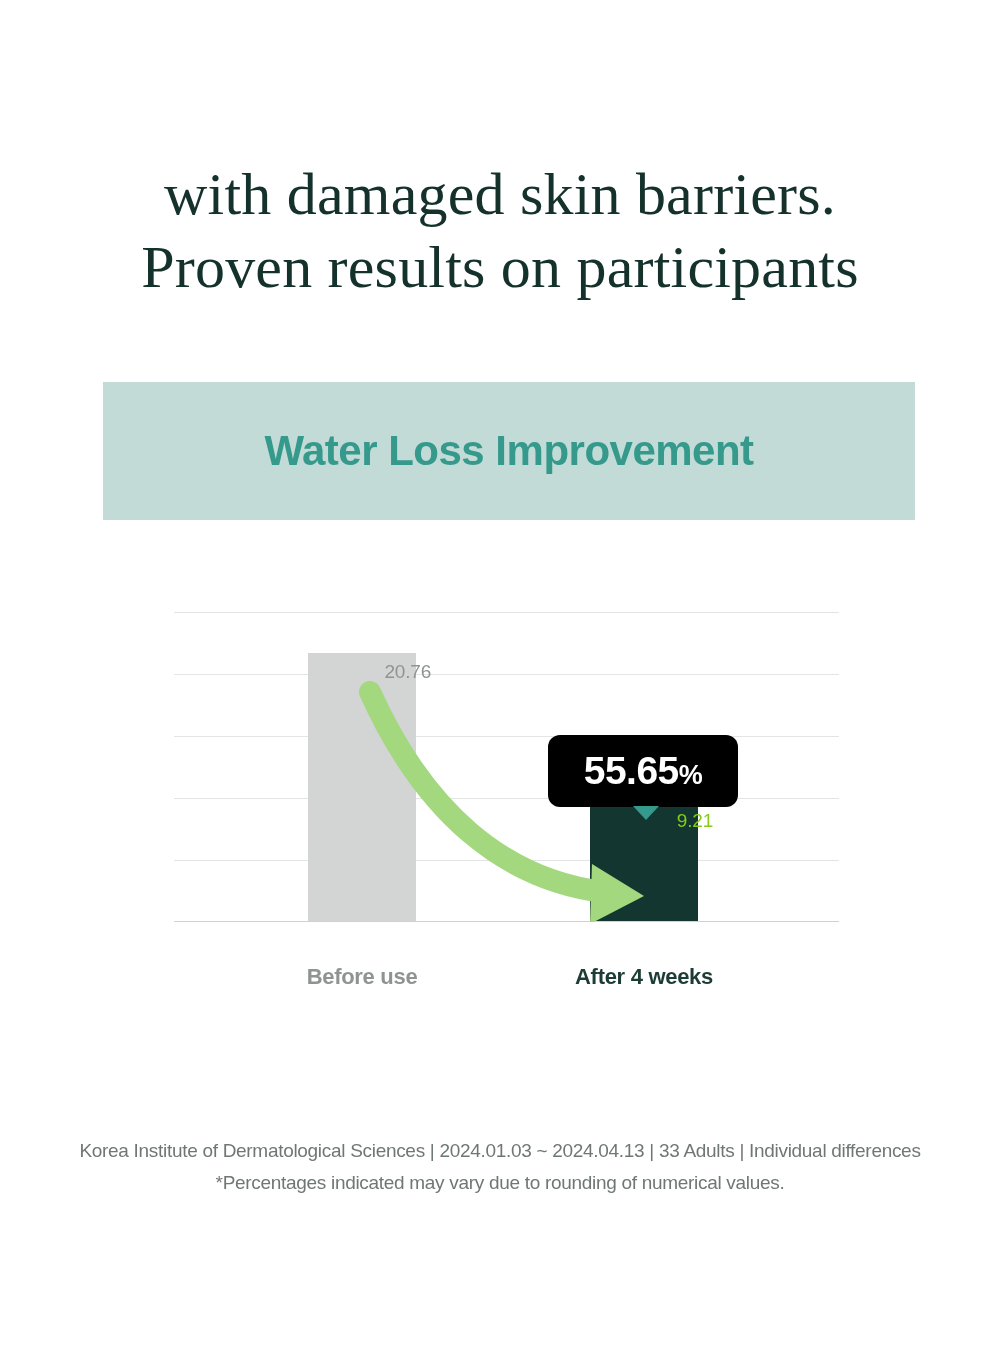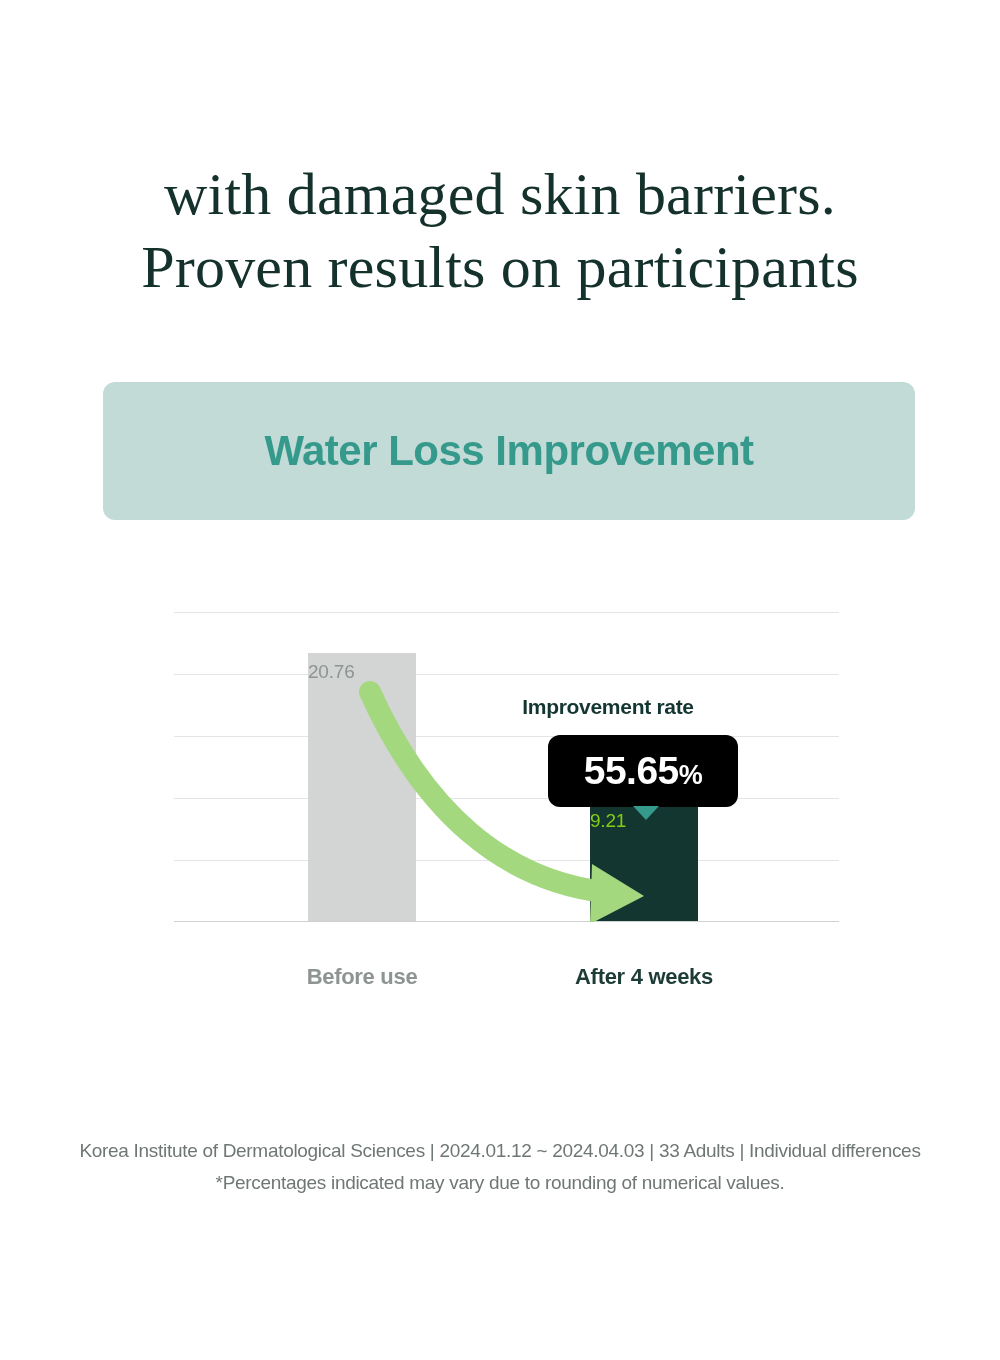--- a/index.html
+++ b/index.html
@@ -40,21 +40,21 @@
   }
 
   
   .banner {
     position: absolute;
     left: 103px;
     top: 382px;
     width: 812px;
     height: 138px;
     background: #c2dbd7;
-    border-radius: 12px;
+    border-radius: 0;
     display: flex;
     align-items: center;
     justify-content: center;
   }
   .banner-title {
     font-family: "Liberation Sans", sans-serif;
     font-size: 42px;
     font-weight: 700;
     color: #35998c;
     letter-spacing: -0.5px;
@@ -103,23 +103,24 @@
   .bar-after {
     left: 416px;
     width: 108px;
     background: #143631;
   }
   .bar-value {
     position: absolute;
     top: 8px;
     left: 0;
     width: 100%;
-    text-align: left;
+    text-align: right;
     font-size: 19px;
     letter-spacing: -0.2px;
+    padding-left: 15px;
   }
   .bar-before .bar-value { color: #8e9492; }
   .bar-after  .bar-value { color: #84cc16; }
 
   .tick-label {
     position: absolute;
     top: 352px;
     font-size: 22px;
     letter-spacing: -0.3px;
     text-align: center;
@@ -235,25 +236,24 @@
 
       <span class="tick-label tick-before">Before use</span>
       <span class="tick-label tick-after">After 4 weeks</span>
     </div>
 
     <svg class="arrow-svg" viewBox="0 0 665 310">
       <path d="M 196 80 C 250 200, 330 268, 430 280" stroke="#a3d87f" stroke-width="22" fill="none" stroke-linecap="round"></path>
       <polygon points="418,252 470,284 416,312" fill="#a3d87f"></polygon>
     </svg>
 
-    <div class="improve-label">Improvement rate</div>
     <div class="bubble">
       <span class="bubble-text"><span>55.65</span><span class="pct">%</span></span>
     </div>
     <div class="bubble-tail"></div>
   </div>
 
   <div class="footnote">
-    <span class="l1">Korea Institute of Dermatological Sciences | 2024.01.12 ~ 2024.04.03 | 33 Adults | Individual differences</span>
+    <span class="l1">Korea Institute of Dermatological Sciences | 2024.01.03 ~ 2024.04.13 | 33 Adults | Individual differences</span>
     <span class="l2">*Percentages indicated may vary due to rounding of numerical values.</span>
   </div>
 
 </div>
 
 </body></html>

